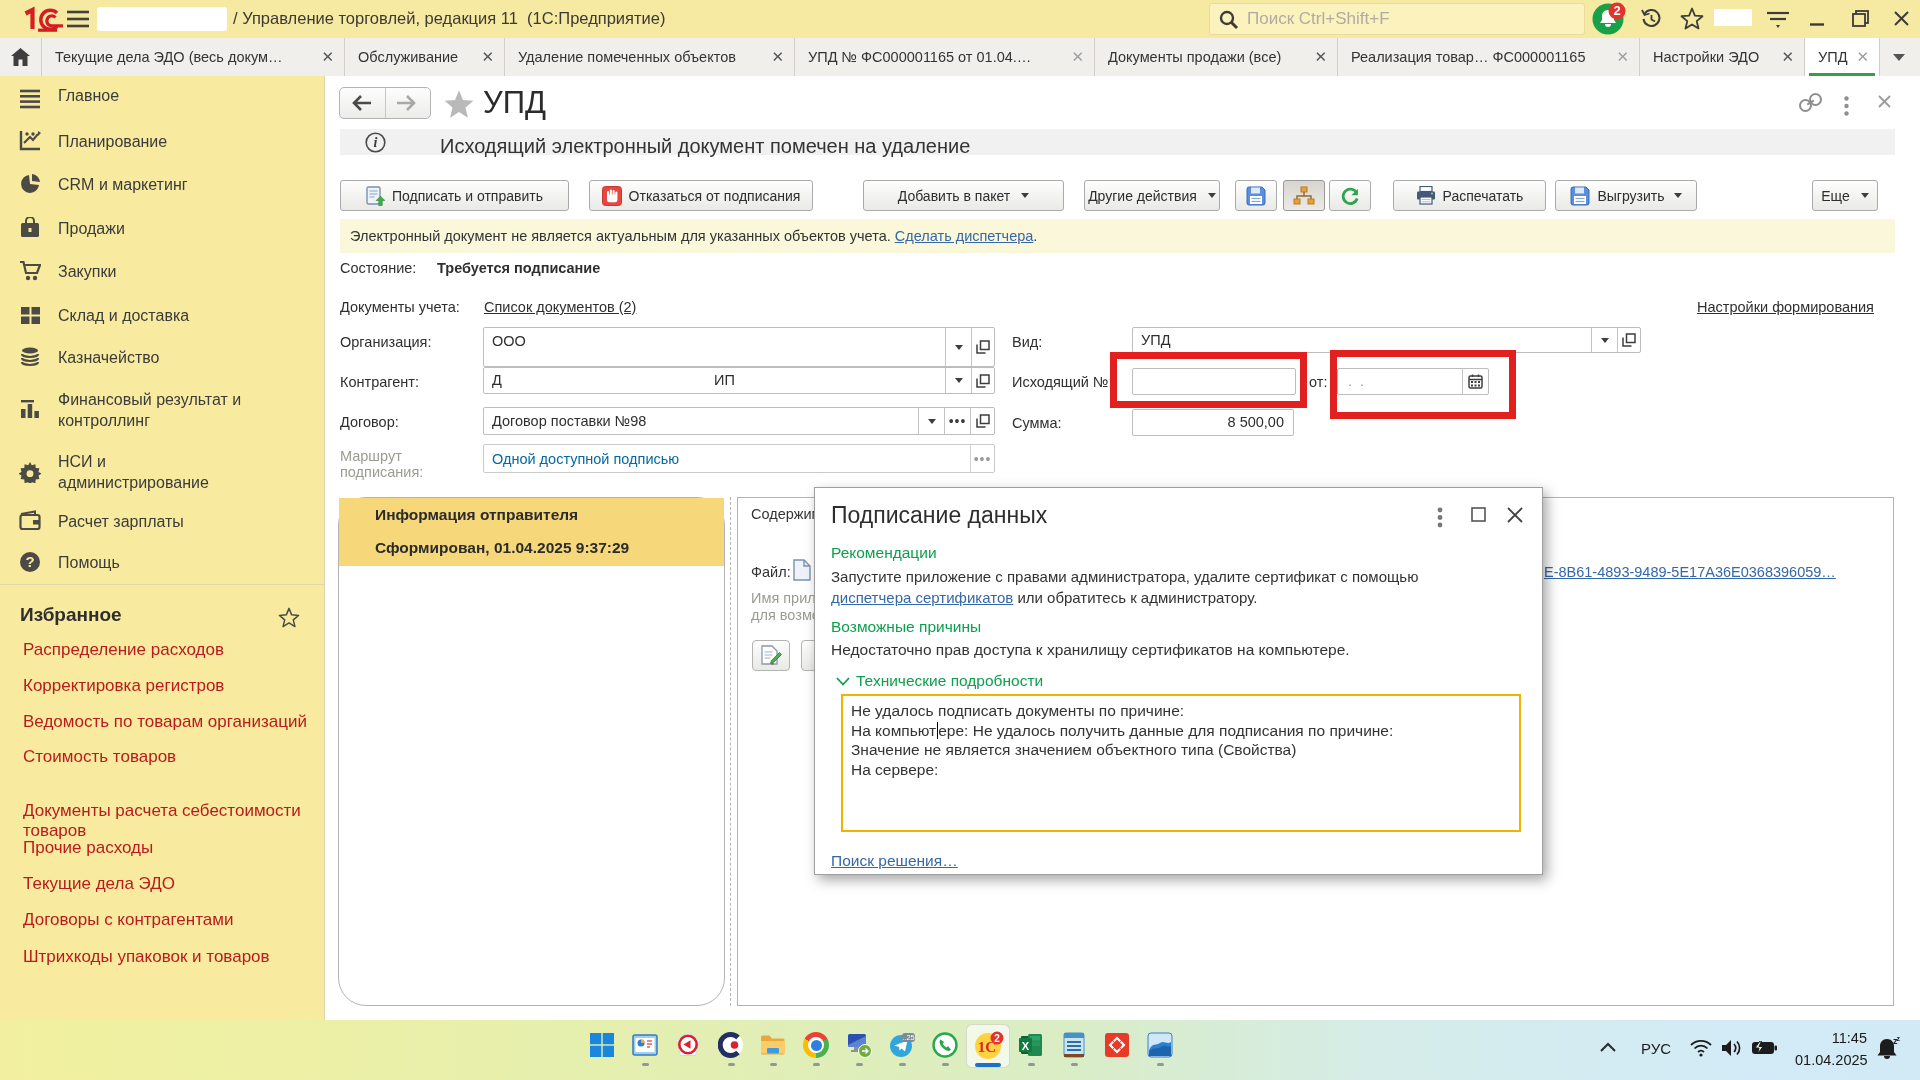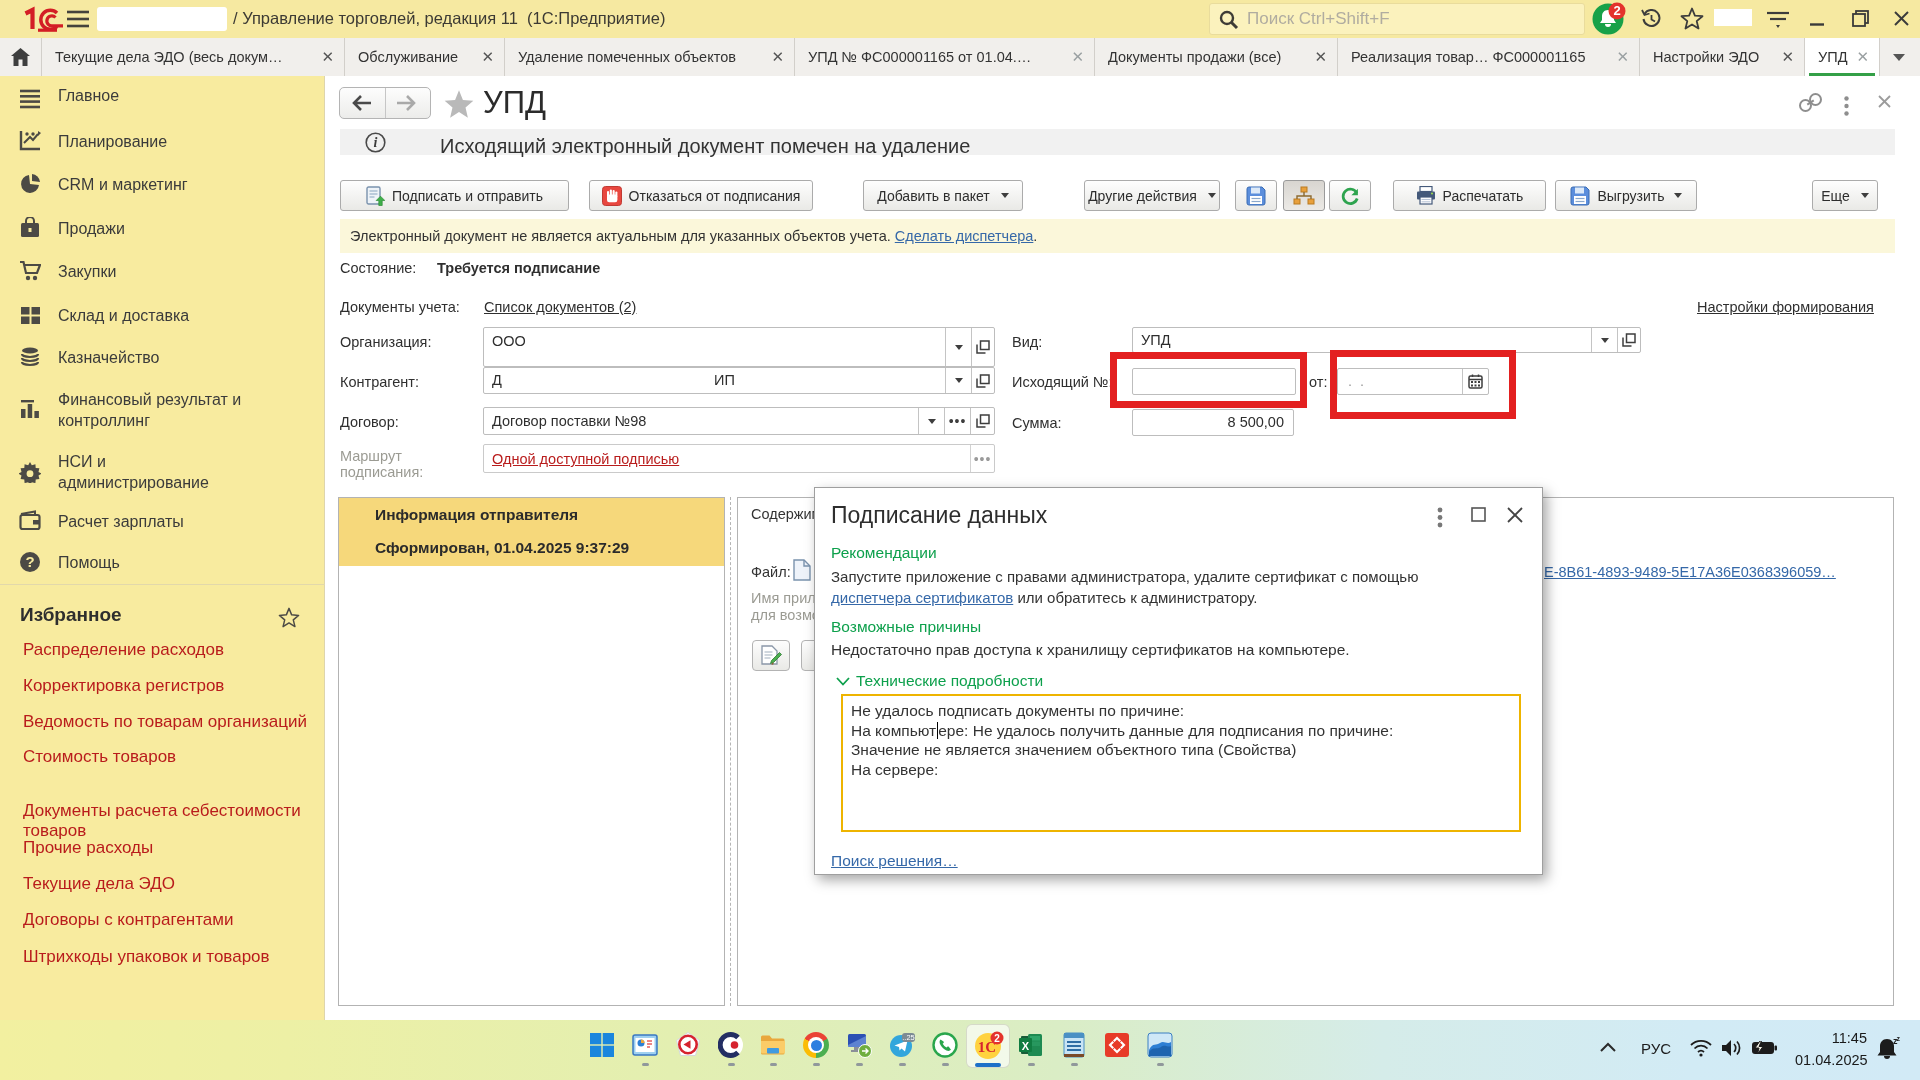--- a/index.html
+++ b/index.html
@@ -251,21 +251,21 @@
         <rect x="0.5" y="0.5" width="19" height="19" rx="3" fill="#e8473f" stroke="#c03a33"></rect>
         <g fill="#fff">
           <rect x="5" y="8.6" width="10.4" height="7.6" rx="2.2"></rect>
           <rect x="5" y="5" width="2.1" height="6" rx="1.05"></rect>
           <rect x="7.8" y="3.4" width="2.1" height="7" rx="1.05"></rect>
           <rect x="10.6" y="4" width="2.1" height="7" rx="1.05"></rect>
           <rect x="13.3" y="5.4" width="2.1" height="6" rx="1.05"></rect>
         </g>
       </svg>
   Отказаться от подписания</div>
-<div class="tbtn" style="left:863px;width:160px;">Добавить в пакет<span class="tri" style="margin-left:4px;"></span></div>
+<div class="tbtn" style="left:863px;width:201px;">Добавить в пакет<span class="tri" style="margin-left:4px;"></span></div>
 <div class="tbtn" style="left:1084px;width:136px;">Другие действия<span class="tri" style="margin-left:4px;"></span></div>
 <div class="tbtn" style="left:1235px;width:42px;">
   <svg width="20" height="20" viewBox="0 0 20 20">
         <path d="M1 3 a2 2 0 0 1 2-2 h13 l3 3 v13 a2 2 0 0 1-2 2 h-14 a2 2 0 0 1-2-2 z" fill="#5b8edc" stroke="#3a6cb4"></path>
         <rect x="5" y="1.5" width="9" height="6" fill="#dce9f8"></rect>
         <rect x="4" y="10" width="12" height="8" fill="#fff"></rect>
         <g stroke="#8aa8cc" stroke-width="1.2">
           <line x1="5.5" y1="12.5" x2="14.5" y2="12.5"></line>
           <line x1="5.5" y1="15.5" x2="14.5" y2="15.5"></line>
         </g>
@@ -363,21 +363,21 @@
         <svg width="14" height="14" viewBox="0 0 14 14">
           <g fill="none" stroke="#3e3e3e" stroke-width="1.5">
             <rect x="4.5" y="1" width="8.5" height="8.5"></rect>
             <path d="M9.5 13 H1 V4.5"></path>
           </g>
         </svg>
       </div>
 </div>
 <div class="lb lbg" style="left:340px;top:448px;">Маршрут<br>подписания:</div>
 <div class="fld" style="left:483px;top:444px;width:512px;height:29px;border-color:#cacaca;">
-  <div style="position:absolute;left:8px;top:6px;color:#b91c1c;text-decoration:underline;">Одной доступной подписью</div>
+  <div style="position:absolute;left:8px;top:6px;color:#0369a1;">Одной доступной подписью</div>
   <div class="fseg" style="left:486px;right:0;border-left-color:#d2d2d2;">
         <span class="dots3" style="color:#9a9a9a;">•••</span>
       </div>
 </div>
 
 <div class="lb" style="left:1012px;top:334px;">Вид:</div>
 <div class="fld" style="left:1132px;top:327px;width:509px;height:26px;">
   <div style="position:absolute;left:8px;top:4px;">УПД</div>
   <div class="fseg" style="left:458px;width:26px;">
         <span class="tri"></span>
@@ -413,21 +413,21 @@
         </svg>
       </div>
 </div>
 <div class="lb" style="left:1012px;top:415px;">Сумма:</div>
 <div class="fld" style="left:1132px;top:409px;width:162px;height:27px;">
   <div style="position:absolute;right:9px;top:4px;">8 500,00</div>
 </div>
 
 <div class="redrect" style="left:1110px;top:352px;width:197px;height:56px;"></div>
 <div class="redrect" style="left:1330px;top:350px;width:186px;height:69px;"></div>
-<div class="panel" style="left:338px;width:387px;">
+<div class="panel" style="left:338px;width:387px;border-radius:28px;">
   <div style="position:absolute;left:0;top:0;width:100%;height:68px;background:#f6d87b;"></div>
   <div style="position:absolute;left:36px;top:8px;font-size:15.5px;font-weight:bold;color:#2b2b2b;">Информация отправителя</div>
   <div style="position:absolute;left:36px;top:41px;font-size:15.5px;font-weight:bold;color:#2b2b2b;">Сформирован, 01.04.2025 9:37:29</div>
 </div>
 <div class="a" style="left:730px;top:497px;width:0;height:509px;border-left:1px dashed #b5b5b5;"></div>
 <div class="panel" style="left:737px;width:1157px;">
   <div style="position:absolute;left:13px;top:8px;font-size:14.5px;">Содержимое</div>
   <div style="position:absolute;left:13px;top:66px;font-size:14.5px;">Файл:</div>
   <svg style="position:absolute;left:55px;top:61px;" width="18" height="22" viewBox="0 0 18 22">
         <path d="M1 1 h10 l6 6 v14 h-16 z" fill="#eef3fa" stroke="#7a92ad" stroke-width="1.4"></path>

